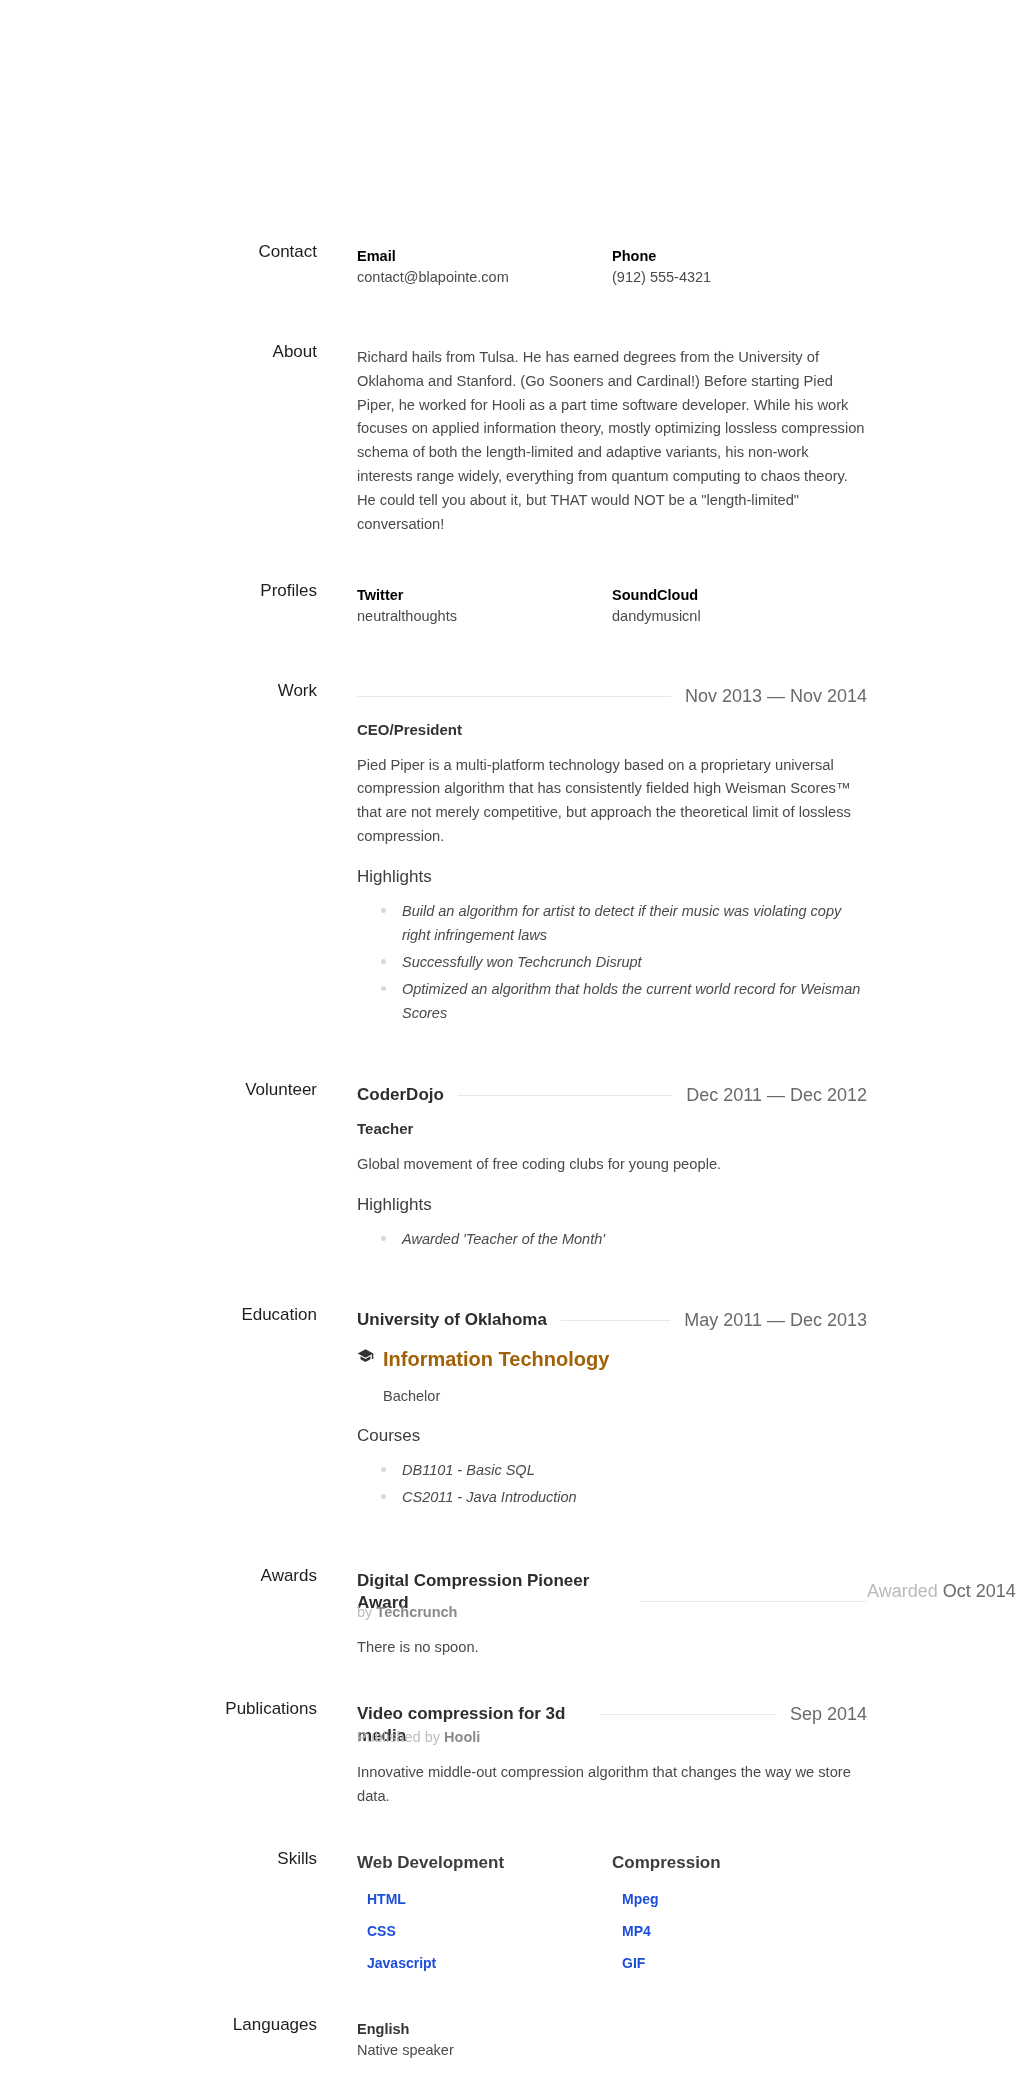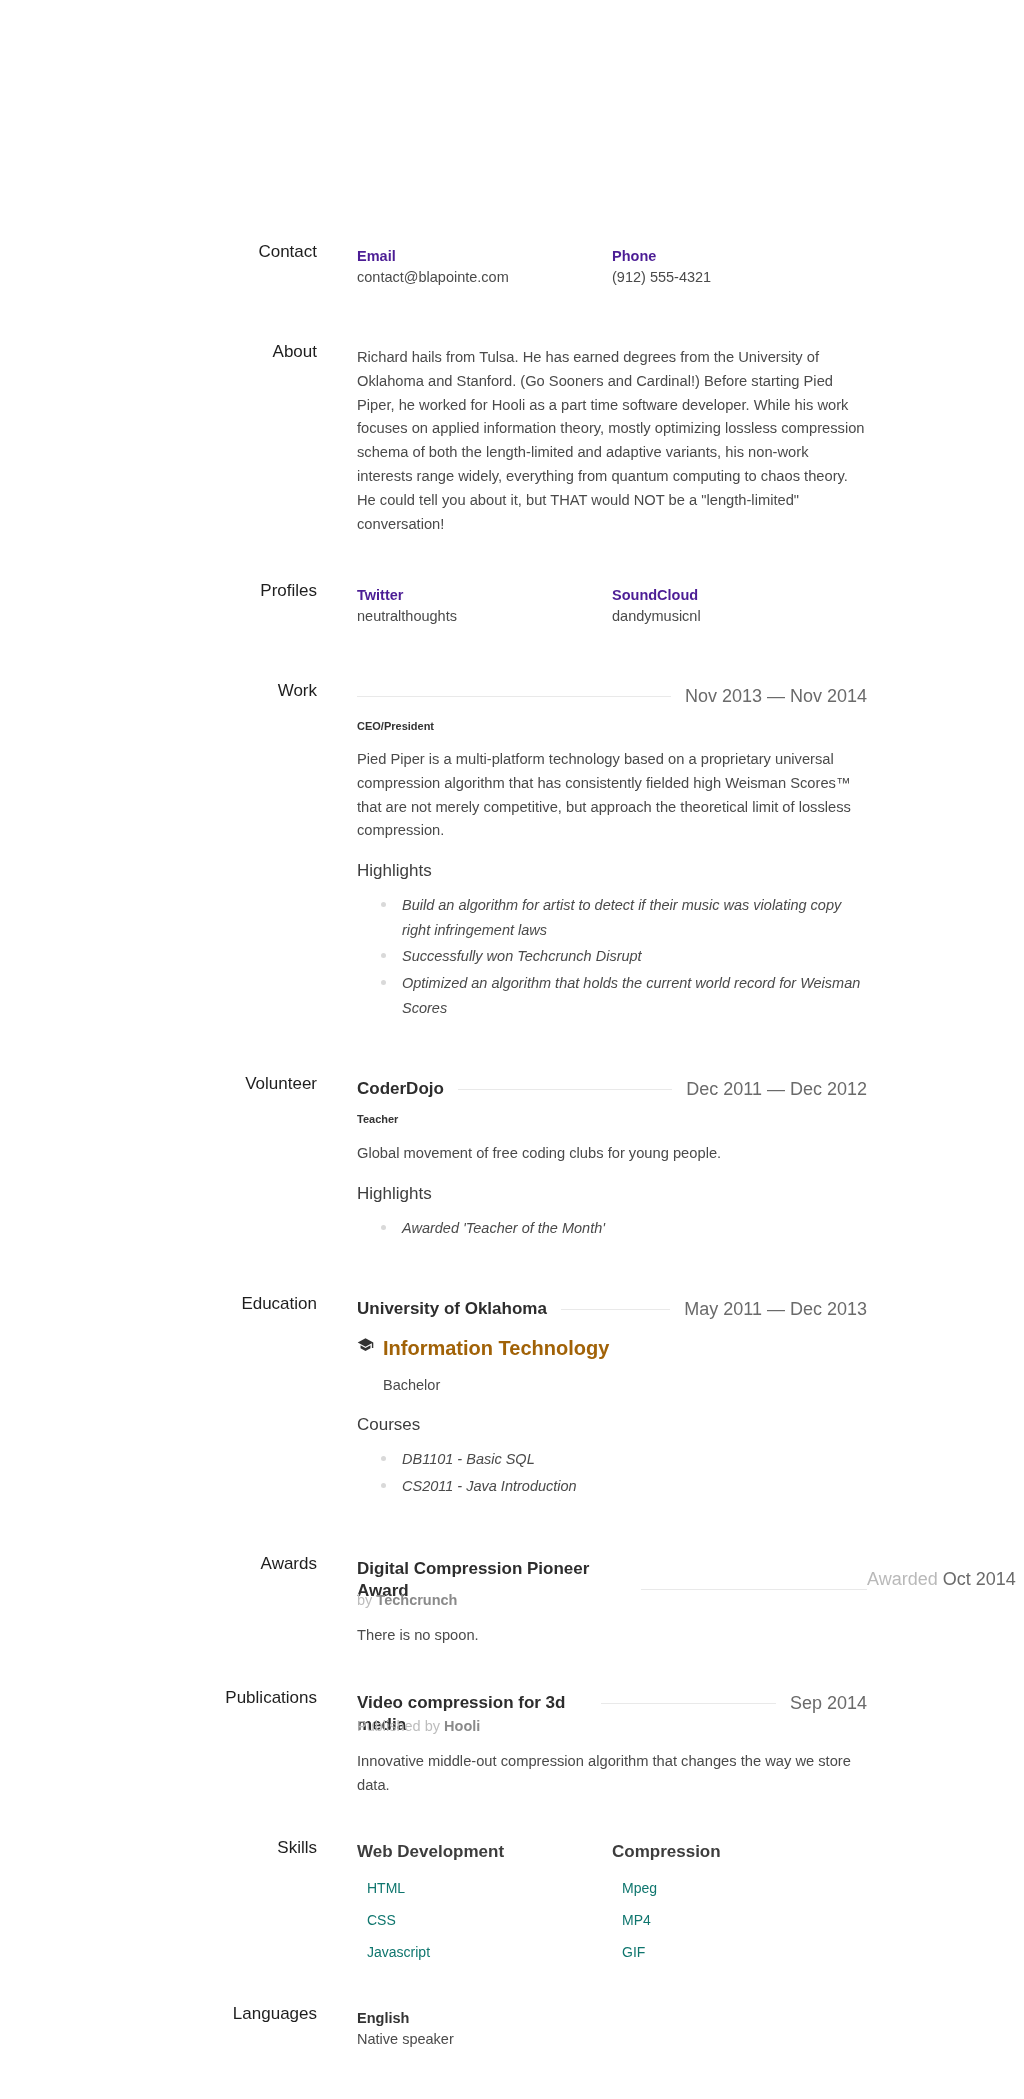--- a/index.html
+++ b/index.html
@@ -27,21 +27,21 @@
     margin-top: -3px;
   }
   .sec-content {
     margin-left: 40px;
     width: 510px;
     flex-shrink: 0;
   }
   
   .grid-2 { display: flex; flex-wrap: wrap; }
   .grid-2 .cell { width: 50%; margin-bottom: 8px; }
-  .field-label { font-size: 14.5px; font-weight: 700; color: #4c1d95; line-height: 1.45; }
+  .field-label { font-size: 14.5px; font-weight: 700; color: #000000; line-height: 1.45; }
   .field-value { font-size: 14.5px; color: #4a4a4a; line-height: 1.45; }
   p.body-text { font-size: 14.7px; line-height: 1.62; color: #4a4a4a; }
   
   .entry-header { display: flex; align-items: flex-start; }
   .entry-title {
     font-size: 17px;
     font-weight: 700;
     color: #2d2d2d;
     line-height: 22px;
     white-space: nowrap;
@@ -55,37 +55,37 @@
   .pub-title-w { width: 230px; }
   .header-line { flex: 1; height: 1px; background: #e9e9e9; margin: 11px 14px 0 14px; }
   .entry-date { font-size: 18px; color: #6a6a6a; white-space: nowrap; line-height: 22px; }
   .date-muted { color: #b9b9b9; }
   .right-col { flex: 1; display: flex; flex-direction: row; align-items: flex-end; margin-left: 14px; }
   .right-col .header-line { width: 100%; flex: none; margin: 11px 0 0 0; }
   .right-col .entry-date { margin-top: 10px; }
   .meta-row { font-size: 14.5px; line-height: 20px; }
   .meta-prefix { color: #bdbdbd; }
   .meta-name { color: #8a8a8a; font-weight: 700; }
-  .position { font-size: 11px; font-weight: 700; color: #333333; margin-top: 12px; line-height: 1.4; }
+  .position { font-size: 15px; font-weight: 700; color: #333333; margin-top: 12px; line-height: 1.4; }
   .entry-summary { margin-top: 14px; }
   .sub-heading { font-size: 17px; font-weight: 400; color: #3d3d3d; margin-top: 18px; }
   ul.dotted { list-style: none; margin-top: 12px; padding-left: 24px; font-style: italic; }
   ul.dotted li { display: flex; align-items: flex-start; font-size: 14.5px; line-height: 1.7; color: #4a4a4a; margin-bottom: 2px; }
   .bullet { width: 5px; height: 5px; border-radius: 50%; background: #d9d9d9; flex-shrink: 0; margin: 9px 16px 0 0; }
   
   .area-row { display: flex; align-items: flex-start; margin-top: 14px; }
   .grad-icon { width: 17px; height: 17px; margin: 2px 9px 0 0; flex-shrink: 0; }
   .area-name { font-size: 20px; font-weight: 700; color: #a16207; line-height: 1.4; }
   .study-type { font-size: 14.5px; color: #4a4a4a; margin: 13px 0 0 26px; line-height: 1.5; }
   
   .skills-grid { display: flex; }
   .skill-col { width: 50%; }
   .skill-name { font-size: 17px; font-weight: 700; color: #3d3d3d; }
   .skill-items { margin-top: 10px; }
-  .skill-item { font-size: 14px; color: #0f766e; padding: 8px 0 8px 10px; }
+  .skill-item { font-size: 14px; color: #1d4ed8; padding: 8px 0 8px 10px; font-weight: bold; }
   
   .lang-label { font-size: 14.5px; font-weight: 700; color: #333333; line-height: 1.45; }
   .lang-value { font-size: 14.5px; color: #4a4a4a; line-height: 1.45; }
 </style>
 </head>
 <body>
 
 <section class="section">
   <h2 class="sec-heading">Contact</h2>
   <div class="sec-content">

